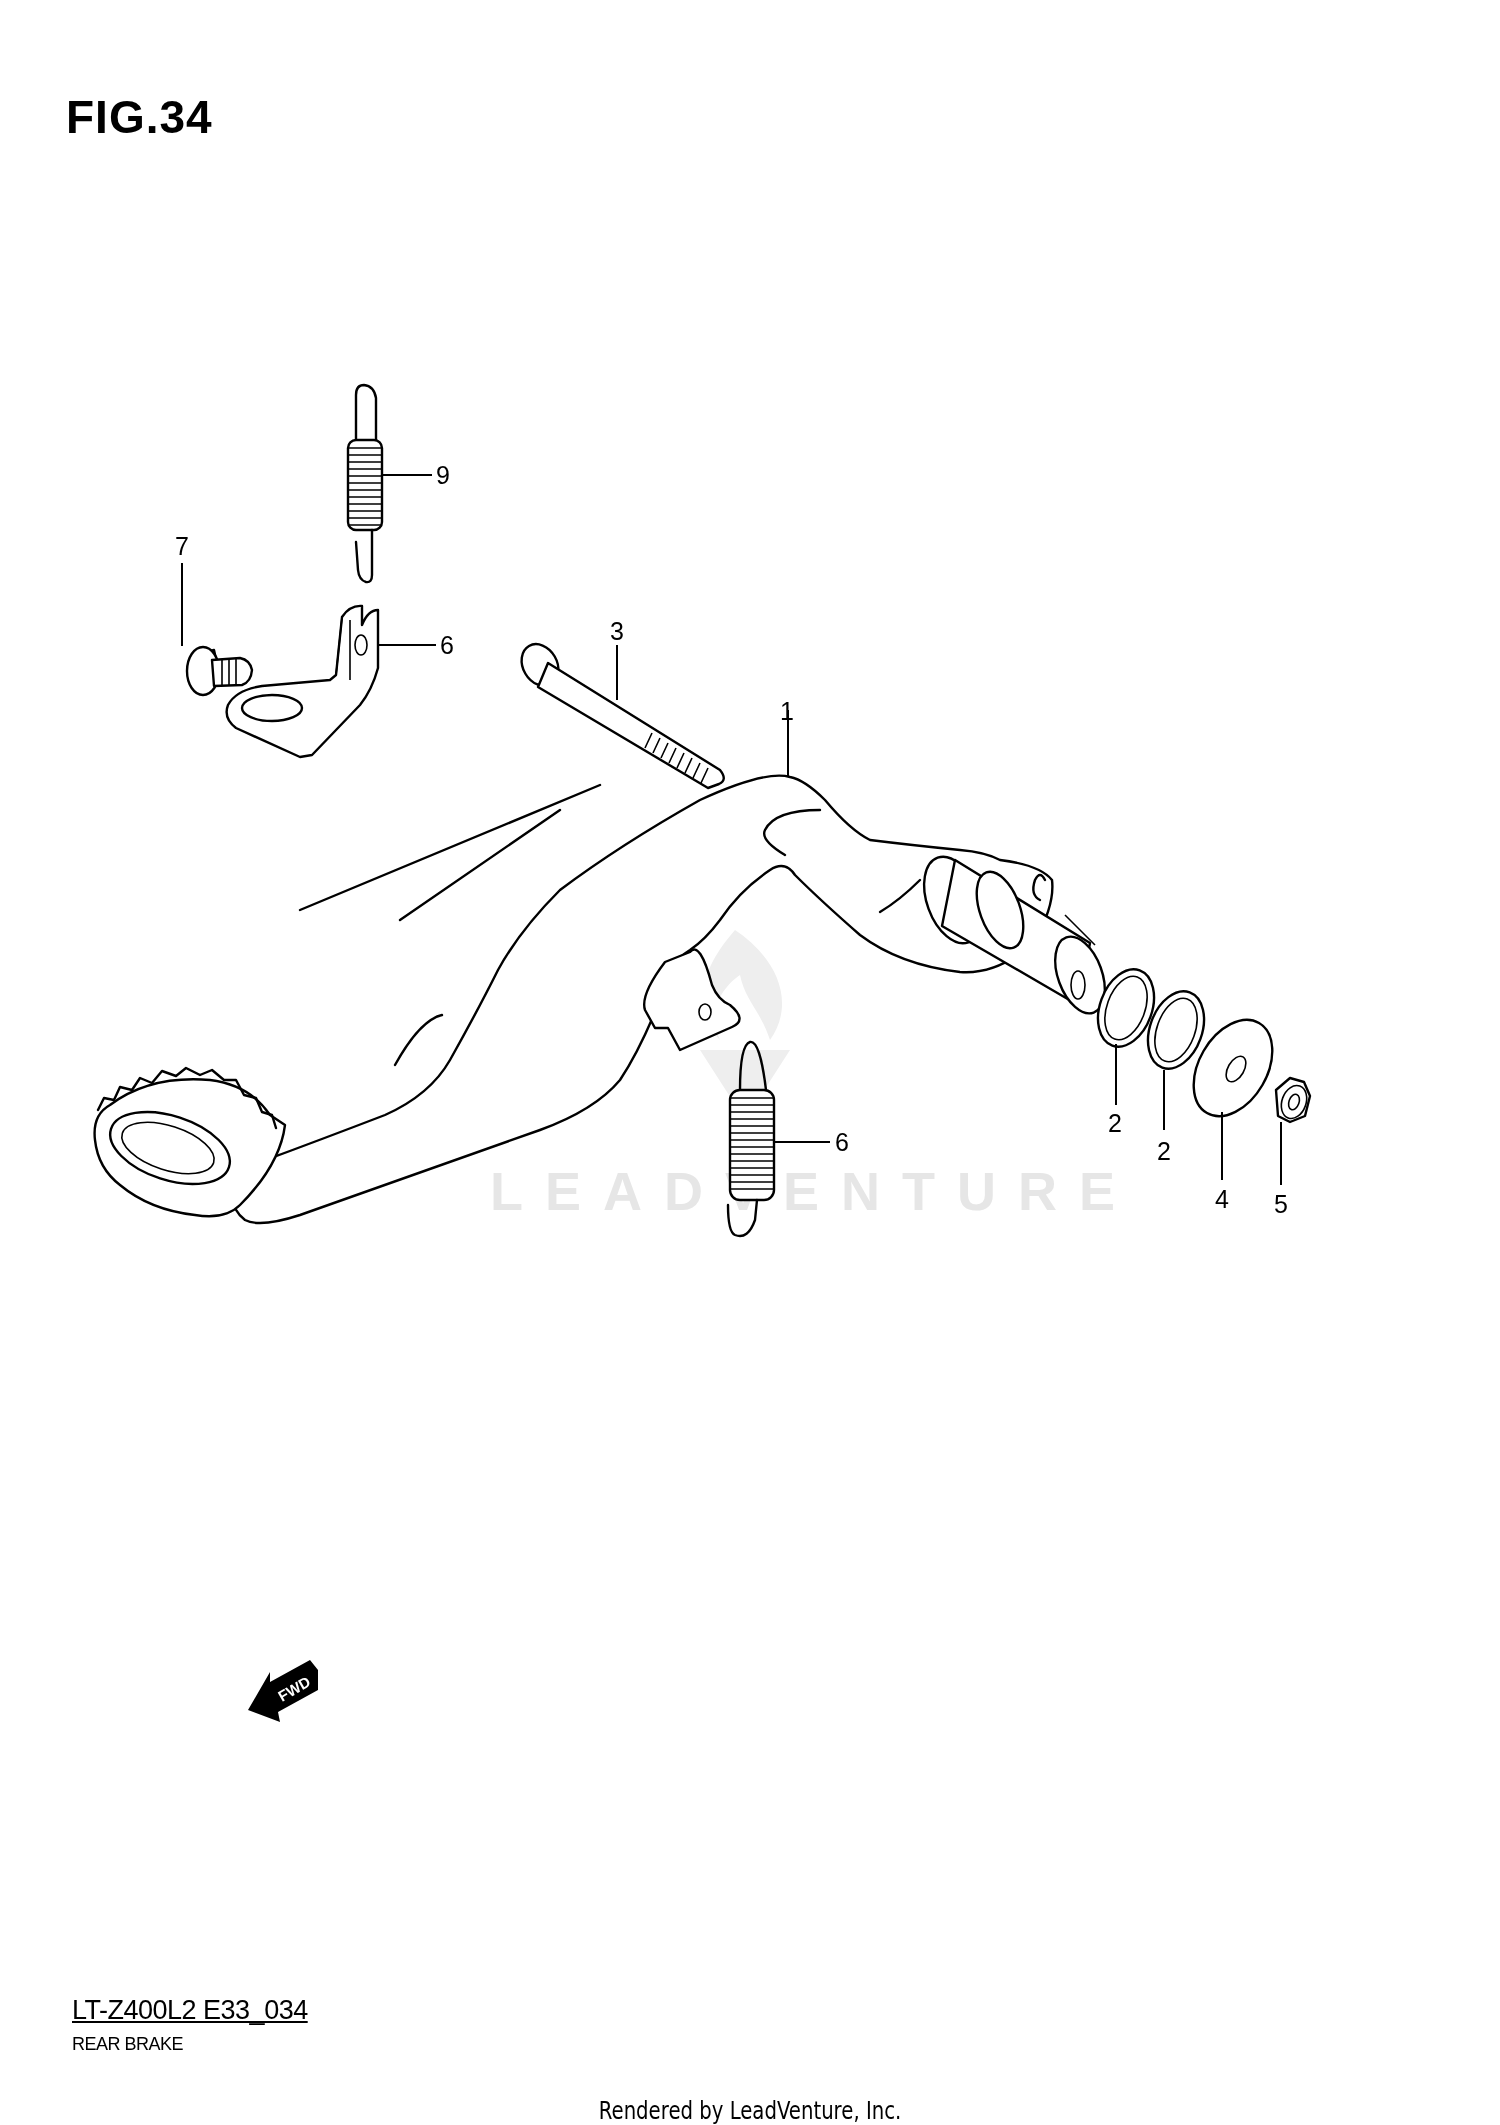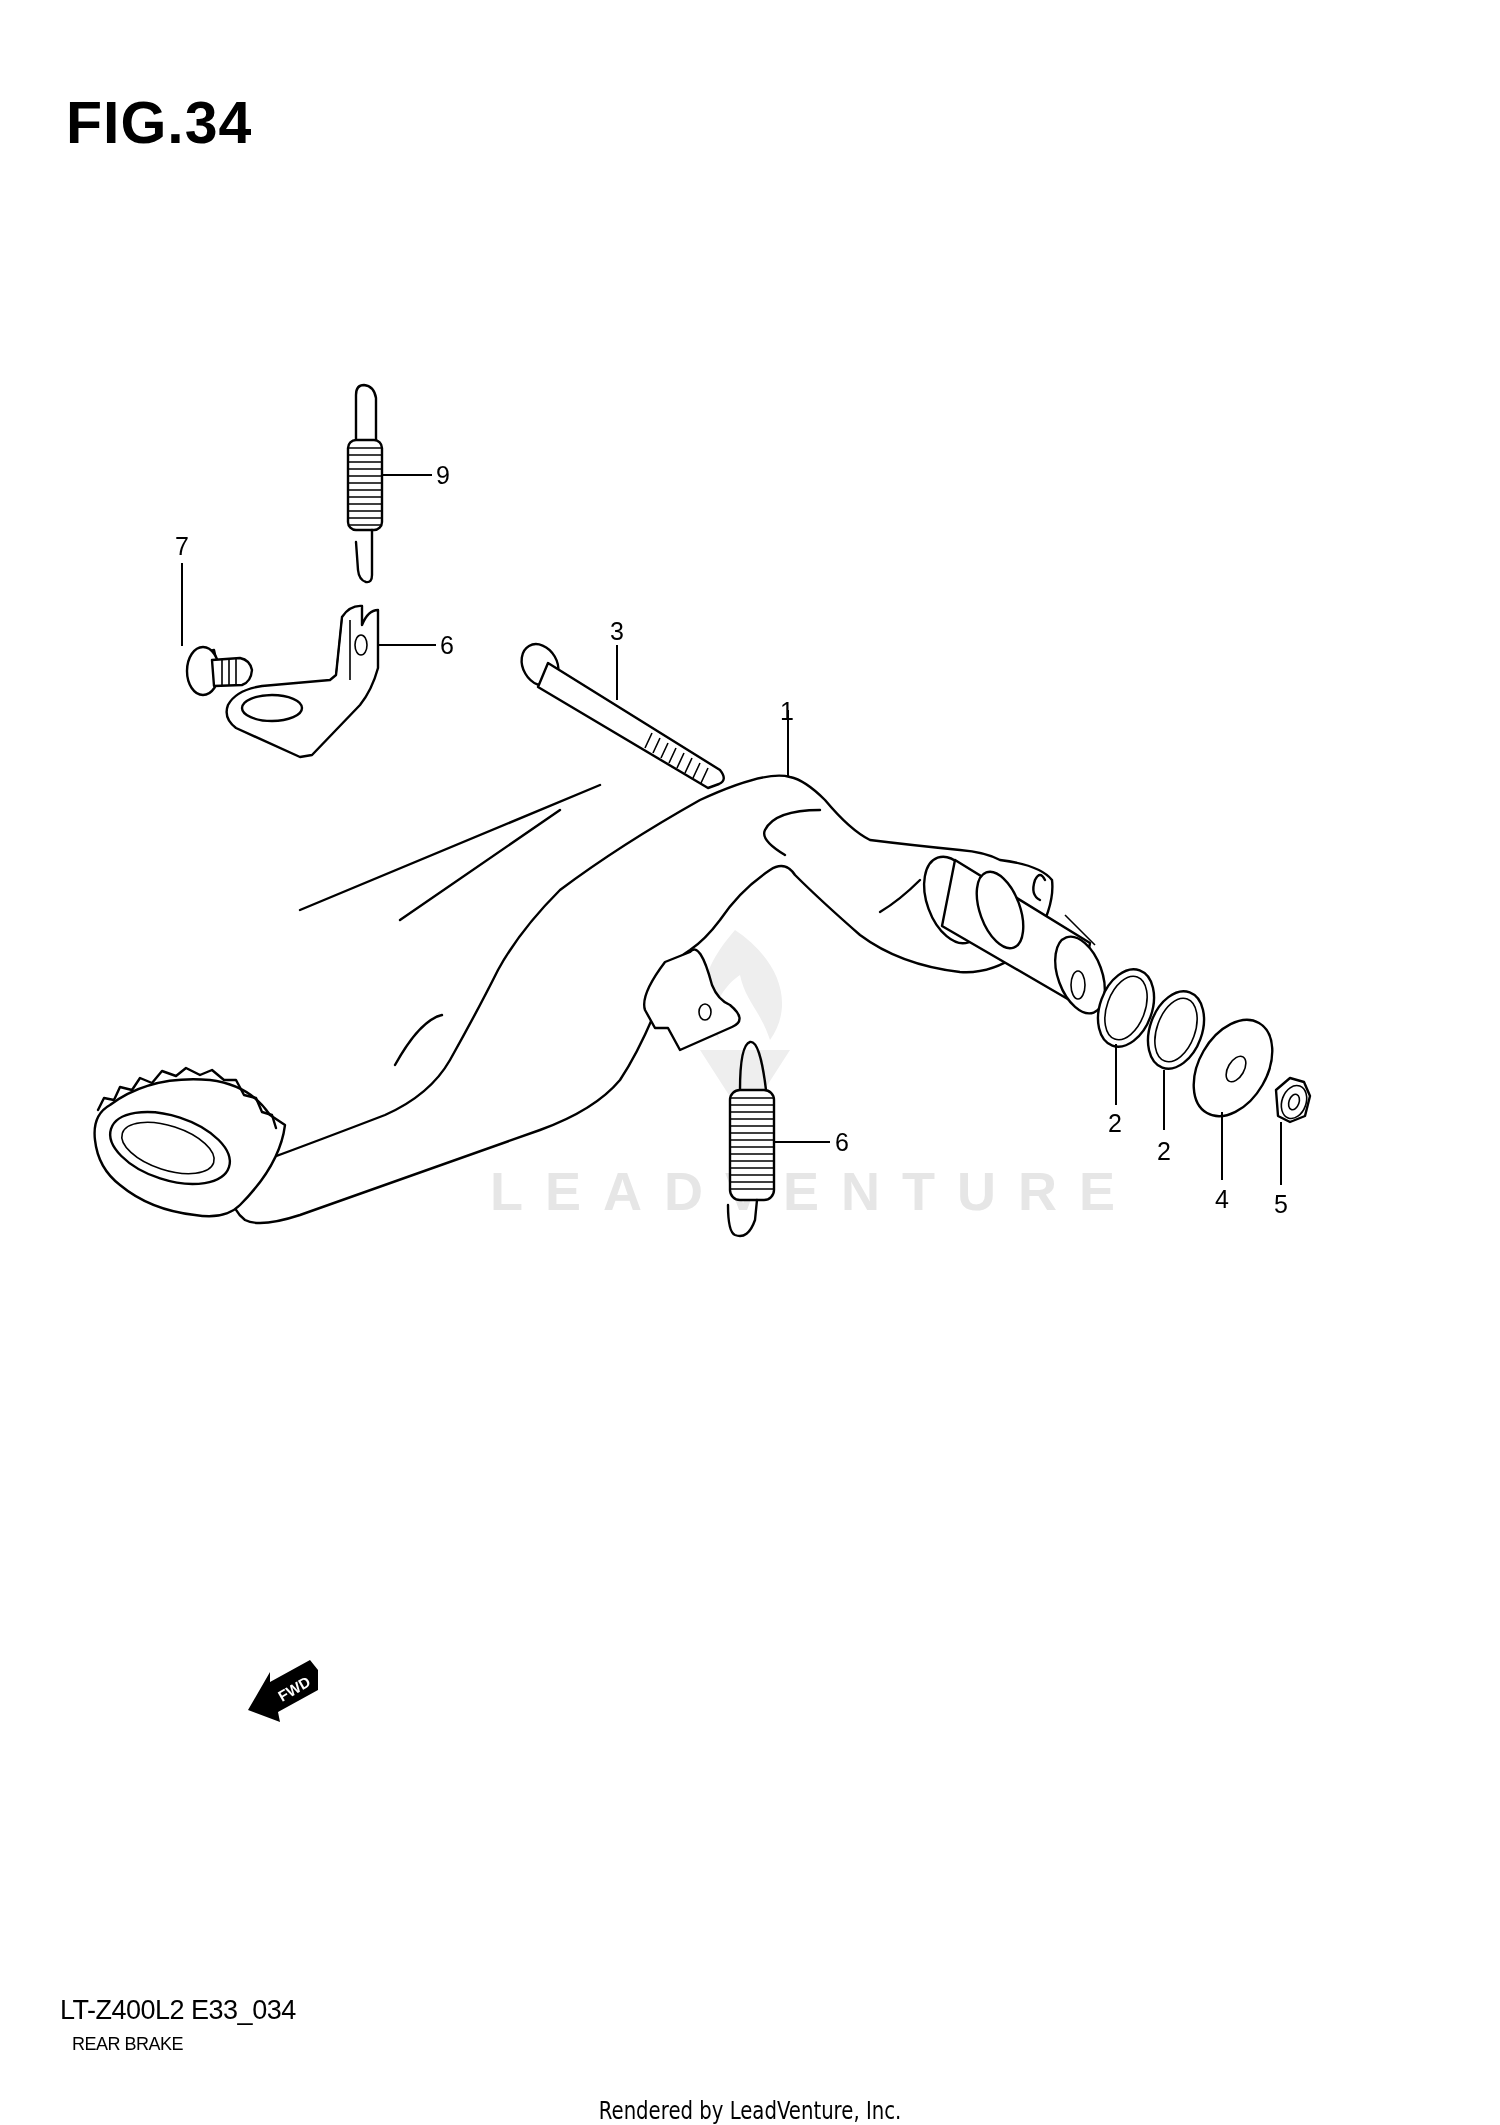--- a/index.html
+++ b/index.html
@@ -1,18 +1,18 @@
 <!DOCTYPE html>
 <html><head>
   <meta charset="utf-8">
   <style>
     html, body { margin:0; padding:0; background:#ffffff; }
     body { width:1500px; height:2125px; position:relative; overflow:hidden; font-family:"Liberation Sans", sans-serif; color:#000; }
-    .fig-title { position:absolute; left:66px; top:94px; font-size:59px; font-weight:bold; letter-spacing:1px; font-family:"Liberation Sans", sans-serif; line-height:1; }
-    .footer-code { position:absolute; left:60px; top:1997px; font-size:27px; font-family:"Liberation Sans", sans-serif; line-height:1; letter-spacing:-0.5px; }
+    .fig-title { position:absolute; left:66px; top:94px; font-size:46px; font-weight:bold; letter-spacing:1px; font-family:"Liberation Sans", sans-serif; line-height:1; }
+    .footer-code { position:absolute; left:72px; top:1997px; font-size:27px; font-family:"Liberation Sans", sans-serif; line-height:1; letter-spacing:-0.5px;text-decoration:underline; }
     .footer-name { position:absolute; left:72px; top:2035px; font-size:18px; font-family:"Liberation Sans", sans-serif; line-height:1; letter-spacing:-0.5px; }
     .credit { position:absolute; left:0; width:1500px; top:2099px; text-align:center; font-size:24px; font-family:"DejaVu Sans", sans-serif; transform:scaleX(0.82); transform-origin:750px 0; line-height:1; }
     svg.diagram { position:absolute; left:0; top:0; }
     .callout { font-family:"Liberation Sans", sans-serif; font-size:25px; fill:#000; }
     .watermark-text { font-family:"Liberation Sans", sans-serif; font-size:54px; font-weight:bold; fill:#e6e6e6; letter-spacing:22px; }
     .ln { fill:none; stroke:#000; stroke-width:2.4; stroke-linecap:round; stroke-linejoin:round; }
     .lnf { fill:#fff; stroke:#000; stroke-width:2.4; stroke-linejoin:round; }
     .thin { fill:none; stroke:#000; stroke-width:1.6; }
     .leader { stroke:#000; stroke-width:2; }
   </style>

